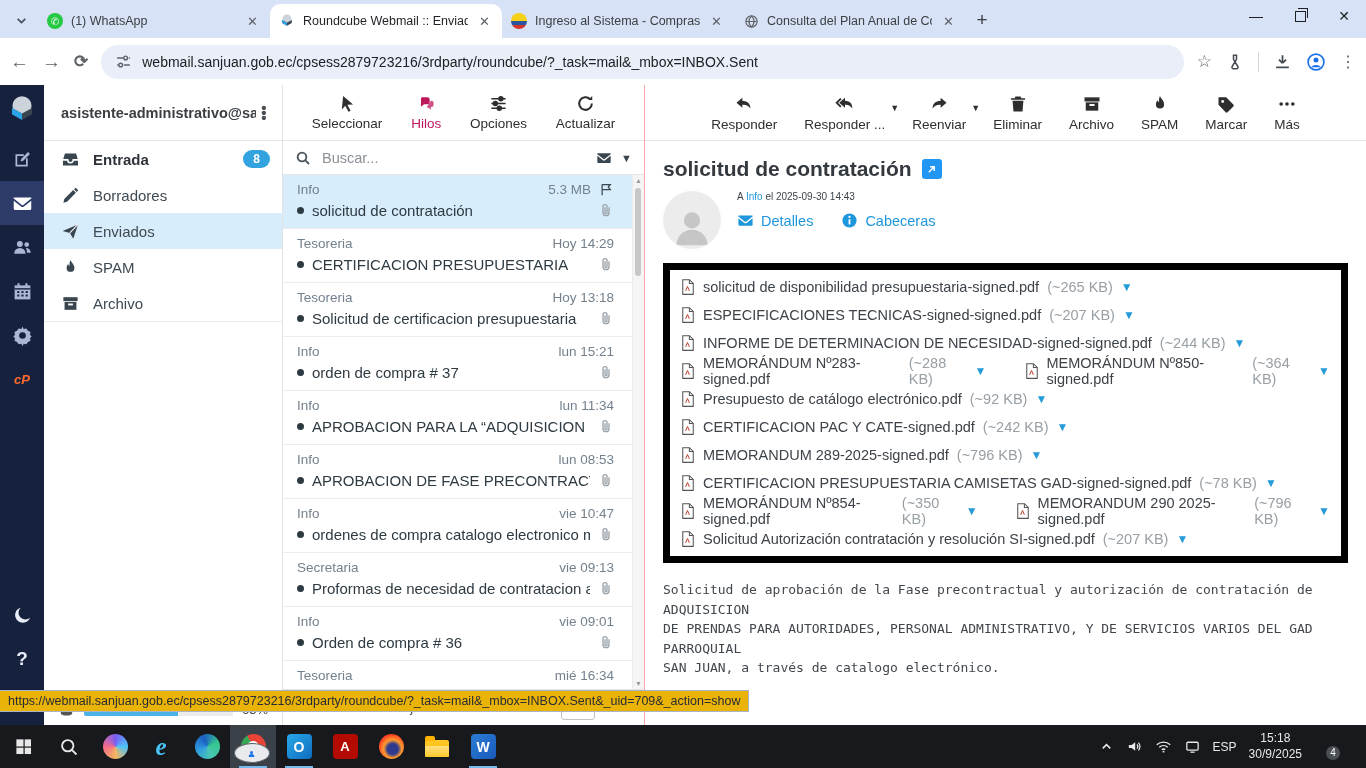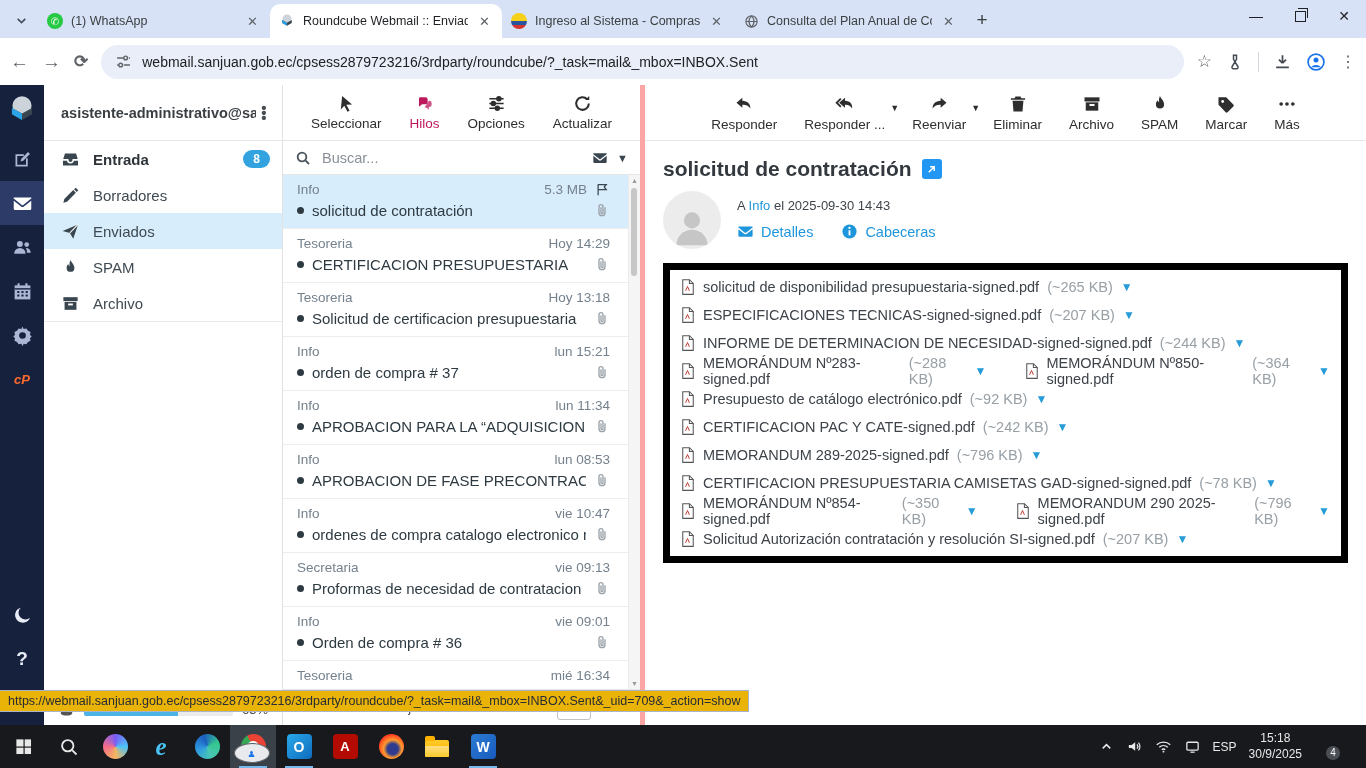--- a/index.html
+++ b/index.html
@@ -56,21 +56,21 @@
   .folder svg{width:19px;height:19px;color:#39464f;flex:none}
   .folder .lb{flex:1}
   .folder.bold{font-weight:bold;color:#2e343a}
   .folder.selected{background:#d8edfb}
   .badge{background:#33a3e0;color:#fff;border-radius:9px;padding:2px 10px;font-size:12px;font-weight:bold}
   .quota{position:absolute;left:0;right:0;bottom:0;height:33px;display:flex;align-items:center;gap:9px;padding:0 14px;border-top:1px solid #eaeaea;color:#444;font-size:13px;box-sizing:border-box}
   .quota svg{width:17px;height:17px;color:#555}
   .qbar{flex:1;height:13px;background:#ebebeb;border-radius:2px;overflow:hidden}
   .qfill{height:100%;background:#4db3e6}
 
-  .listpane{width:362px;flex:none;border-right:5px solid #fca5a5;display:flex;flex-direction:column;box-sizing:border-box;position:relative}
+  .listpane{width:362px;flex:none;border-right:1px solid #fca5a5;display:flex;flex-direction:column;box-sizing:border-box;position:relative}
   .list-toolbar{height:55px;flex:none;display:flex;justify-content:space-evenly;align-items:center;border-bottom:1px solid #e6e6e6}
   .tbtn{display:flex;flex-direction:column;align-items:center;gap:3px;font-size:13.5px;color:#2e2e2e}
   .tbtn svg{width:19px;height:19px}
   .tbtn.disabled{color:#be185d}
   .searchrow{height:33px;flex:none;display:flex;align-items:center;gap:9px;padding:0 12px;border-bottom:1px solid #e6e6e6;color:#4d565e}
   .searchrow svg{width:16px;height:16px;flex:none}
   .searchrow input{border:0;outline:0;flex:1;font-size:14.5px;color:#333;background:transparent;font-family:inherit}
   .searchrow input::placeholder{color:#8a9097}
   .srchev{font-size:11px;color:#39464f}
   .msgs{flex:1;overflow:hidden;position:relative}
@@ -99,21 +99,21 @@
   .mtbtn{display:flex;flex-direction:column;align-items:center;gap:3px;font-size:13.5px;color:#2e2e2e;position:relative}
   .mtbtn svg{width:20px;height:20px}
   .drop{position:absolute;top:9px;right:-14px;font-size:9px;color:#2e2e2e}
   .subjrow{padding:16px 18px 2px;display:flex;align-items:center;gap:10px}
   .subjtxt{font-size:21px;font-weight:bold;color:#33393e}
   .openico{width:20px;height:20px;background:#2196f3;border-radius:3px;display:flex;align-items:center;justify-content:center;flex:none}
   .openico svg{width:11px;height:11px}
   .sender{display:flex;gap:16px;padding:8px 18px 8px}
   .avatar{width:58px;height:58px;border-radius:50%;background:#ececec;overflow:hidden;display:flex;align-items:flex-end;justify-content:center;flex:none}
   .avatar svg{width:44px;height:44px}
-  .meta1{font-size:13px;color:#3e454b;margin-top:7px}
+  .meta1{font-size:10px;color:#3e454b;}
   .meta1 .to{color:#1e96dc}
   .meta2{display:flex;gap:28px;margin-top:10px;font-size:14.5px;color:#1e96dc;align-items:center}
   .mlink{display:flex;align-items:center;gap:7px}
   .mlink svg{width:17px;height:17px}
   .attachbox{margin:6px 18px 0;border:7px solid #000000;padding:3px 11px}
   .attrow{display:flex;gap:38px;height:28px;align-items:center}
   .att{display:flex;align-items:center;gap:8px;font-size:14.5px}
   .att svg{width:14px;height:18px;flex:none}
   .att .nm{color:#3d4349}
   .att .sz{color:#98a0a6}
@@ -882,20 +882,23 @@
                   <path d="M6.6 17.5l2.7-6.3 2.7 6.3" stroke="#c0392b" stroke-width="1.4"></path>
                 </svg>
               </span>
               <span class="nm">Solicitud Autorización contratación y resolución SI-signed.pdf</span>
               <span class="sz">(~207 KB)</span>
               <span class="dn">▼</span>
             </span>
           </div>
         </div>
 
+      <div class="mailbody">Solicitud de aprobación de la Fase precontractual y autorización de contratación de ADQUISICION
+DE PRENDAS PARA AUTORIDADES, PERSONAL ADMINISTRATIVO, Y DE SERVICIOS VARIOS DEL GAD PARROQUIAL
+SAN JUAN, a través de catalogo electrónico.</div>
     </div>
   </div>
 
   <div class="statusbar">
     <span>https://webmail.sanjuan.gob.ec/cpsess2879723216/3rdparty/roundcube/?_task=mail&amp;_mbox=INBOX.Sent&amp;_uid=709&amp;_action=show</span>
   </div>
 
   <div class="taskbar">
     <div id="tb-apps" style="display:flex">
         <div class="tba">

